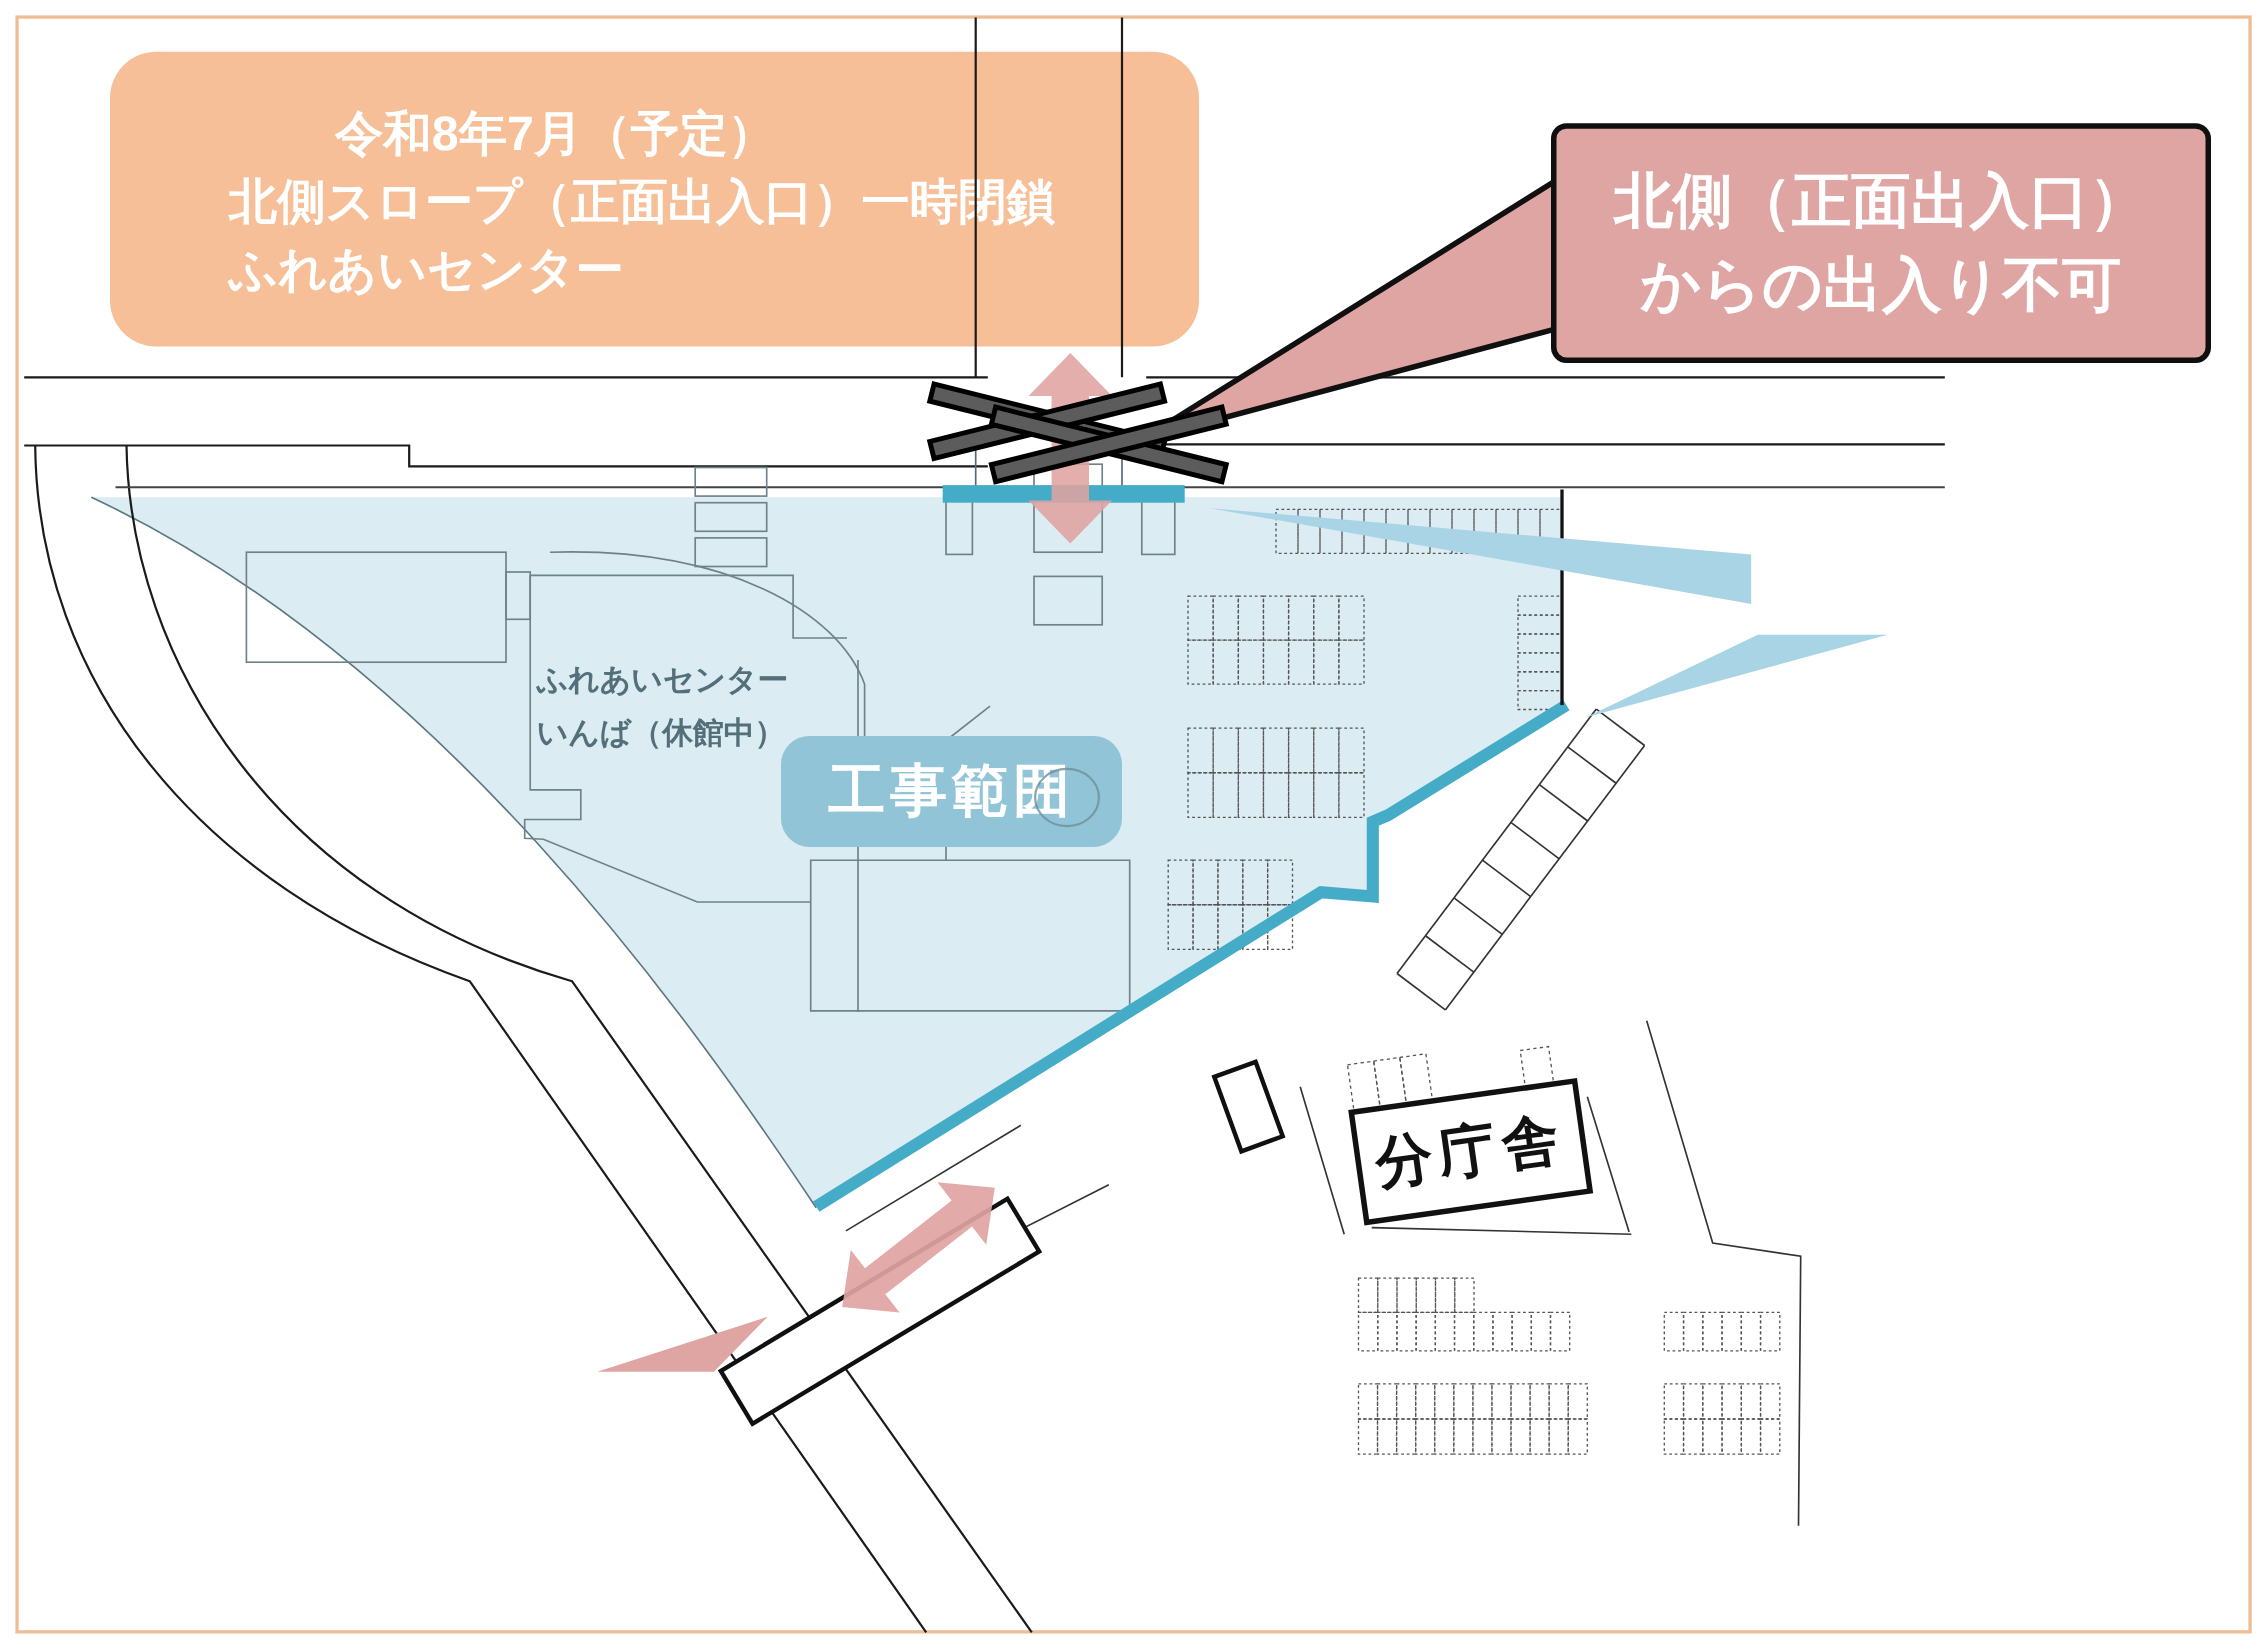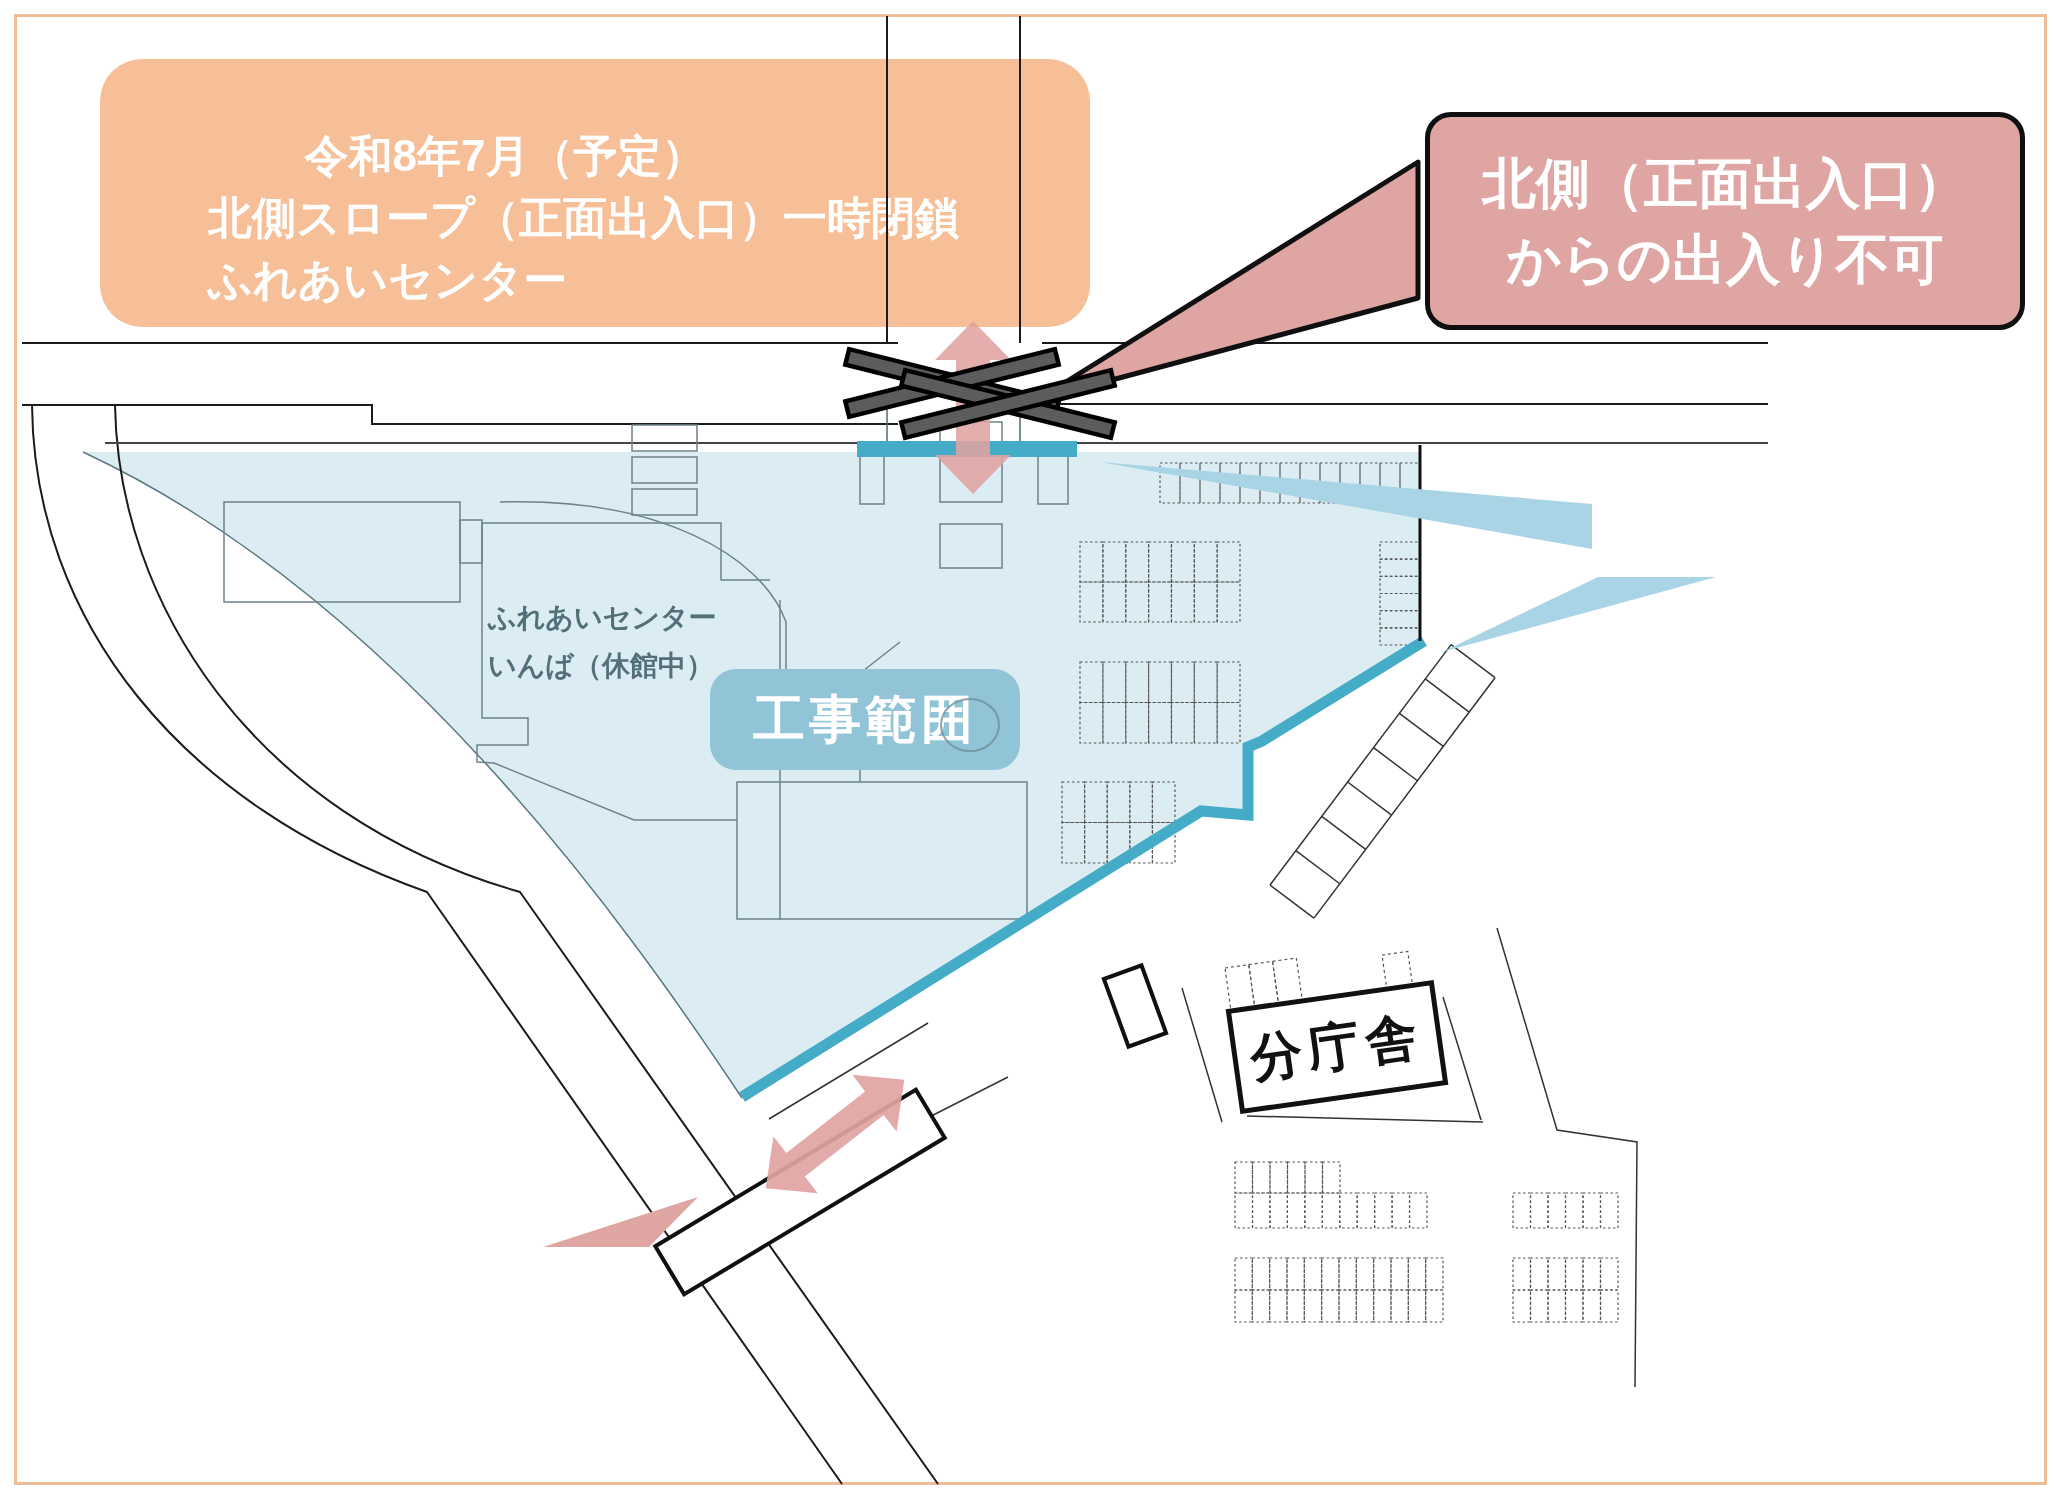--- a/index.html
+++ b/index.html
@@ -2,27 +2,27 @@
 <html><head>
 <meta charset="utf-8">
 <style>
   html,body{margin:0;padding:0;background:#ffffff;}
   body{font-family:"Liberation Sans","DejaVu Sans",sans-serif;}
   .canvas{position:relative;width:2061px;height:1499px;background:#fff;overflow:hidden;}
   .frame{position:absolute;left:14px;top:14px;right:14px;bottom:14px;border:3px solid #efbd95;z-index:0;}
   .map-svg{position:absolute;left:0;top:0;z-index:2;pointer-events:none;}
   .overlay-svg{position:absolute;left:0;top:0;z-index:5;pointer-events:none;}
   .label{position:absolute;color:#fff;font-weight:bold;box-sizing:border-box;}
-  .note-orange{left:100px;top:59px;width:990px;height:268px;background:#f6bf97;border-radius:42px;
-    z-index:1;font-size:44px;line-height:62px;padding-top:66px;}
+  .note-orange{left:100px;top:47px;width:990px;height:268px;background:#f6bf97;border-radius:42px;
+    z-index:1;font-size:44px;line-height:62px;padding-top:44px;}
   .note-orange .l1{display:block;text-align:center;transform:translateX(-90px);}
   .note-orange .l2,.note-orange .l3{display:block;padding-left:108px;}
   .callout-north{left:1410px;top:112px;width:600px;height:218px;background:#dea5a3;border:5px solid #0f0f0f;
-    border-radius:26px;z-index:3;font-size:54px;line-height:76px;text-align:center;
-    display:flex;flex-direction:column;justify-content:center;margin-left:15px;}
+    border-radius:14px;z-index:3;font-size:54px;line-height:76px;text-align:center;
+    display:flex;flex-direction:column;justify-content:center;}
   .label-construction{left:710px;top:669px;width:310px;height:101px;background:#90c4d6;border-radius:26px;
     z-index:3;font-size:52px;text-align:center;line-height:101px;letter-spacing:4px;}
   .label-barricade{left:1588px;top:473px;width:312px;height:104px;background:#a9d4e6;border-radius:24px;
     z-index:3;font-size:48px;text-align:center;line-height:104px;letter-spacing:2px;}
   .label-south{left:283px;top:1245px;width:437px;height:108px;background:#dea5a3;border-radius:30px;
     z-index:3;font-size:54px;text-align:center;line-height:108px;}
   .facility-name{left:488px;top:594px;width:300px;color:#53707a;font-size:28px;font-weight:bold;
     line-height:48px;z-index:3;}
   .annex-box{left:1232px;top:994px;width:210px;height:106px;background:#fff;border:5px solid #111;
     transform:rotate(-8deg);z-index:3;color:#111;font-size:52px;font-weight:bold;text-align:center;

